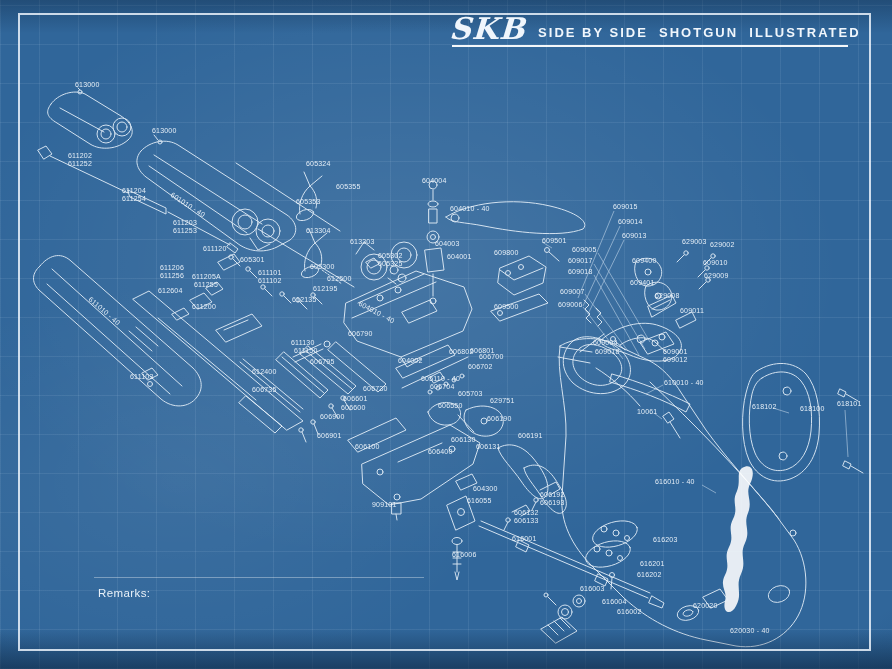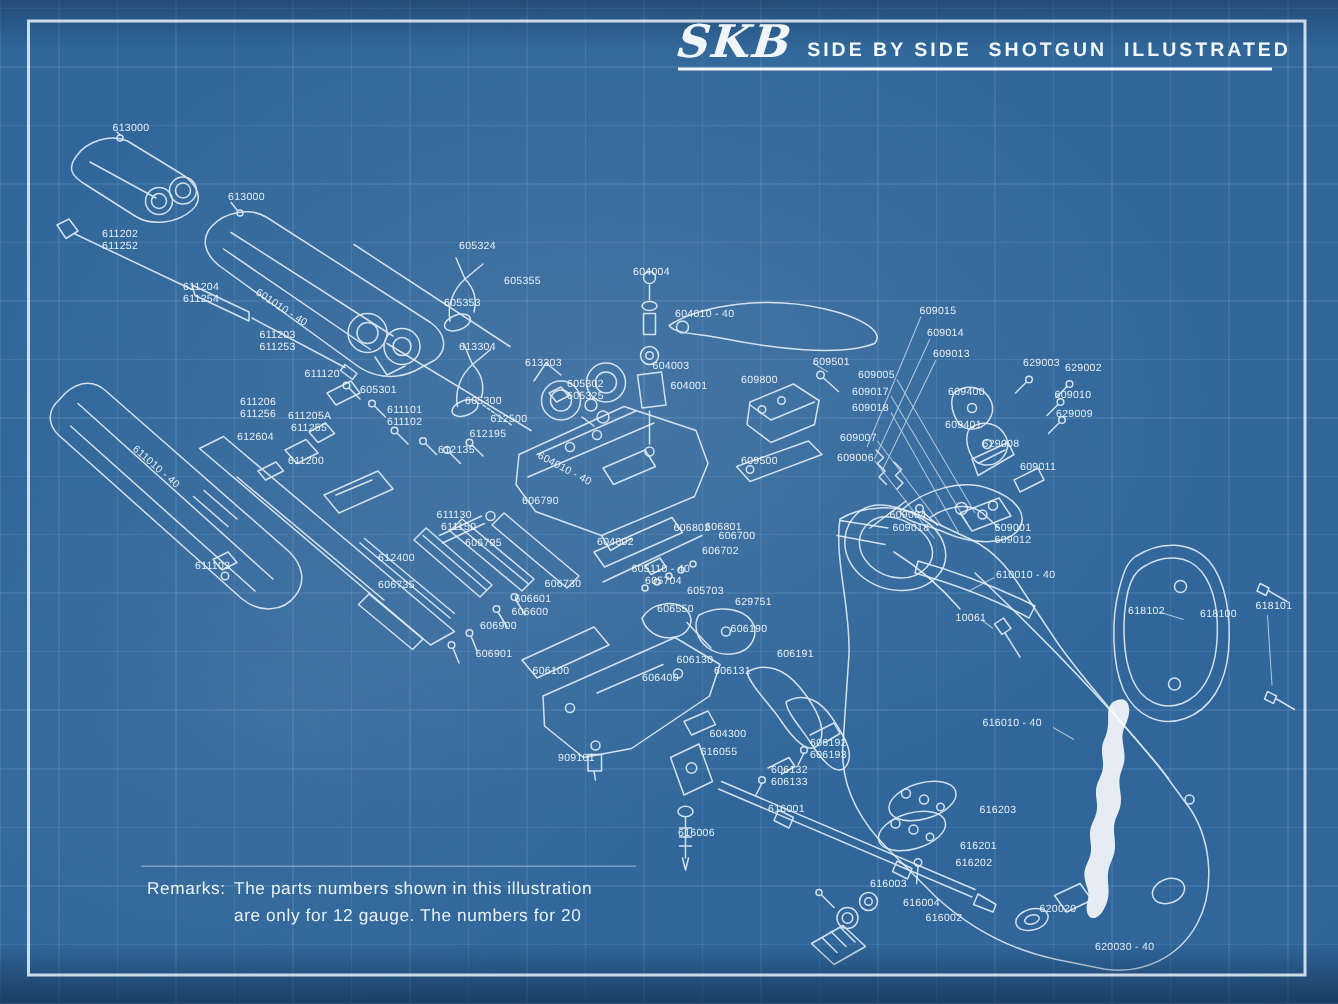--- a/index.html
+++ b/index.html
@@ -482,19 +482,14 @@
 
 <div class="titleblock">
   <span class="brand">SKB</span>
   <span class="titletext">SIDE BY SIDE  SHOTGUN  ILLUSTRATED</span>
 </div>
 
 <div class="remarks">
   <div class="rule"></div>
   <div class="row">
     <span class="lbl">Remarks:</span>
-    <span class="txt">The parts numbers shown in this illustration</span>
-  </div>
-  <div class="row">
-      <span class="lbl"></span>
-    <span class="txt">are only for 12 gauge. The numbers for 20</span>
   </div>
 </div>
 
 </body></html>

